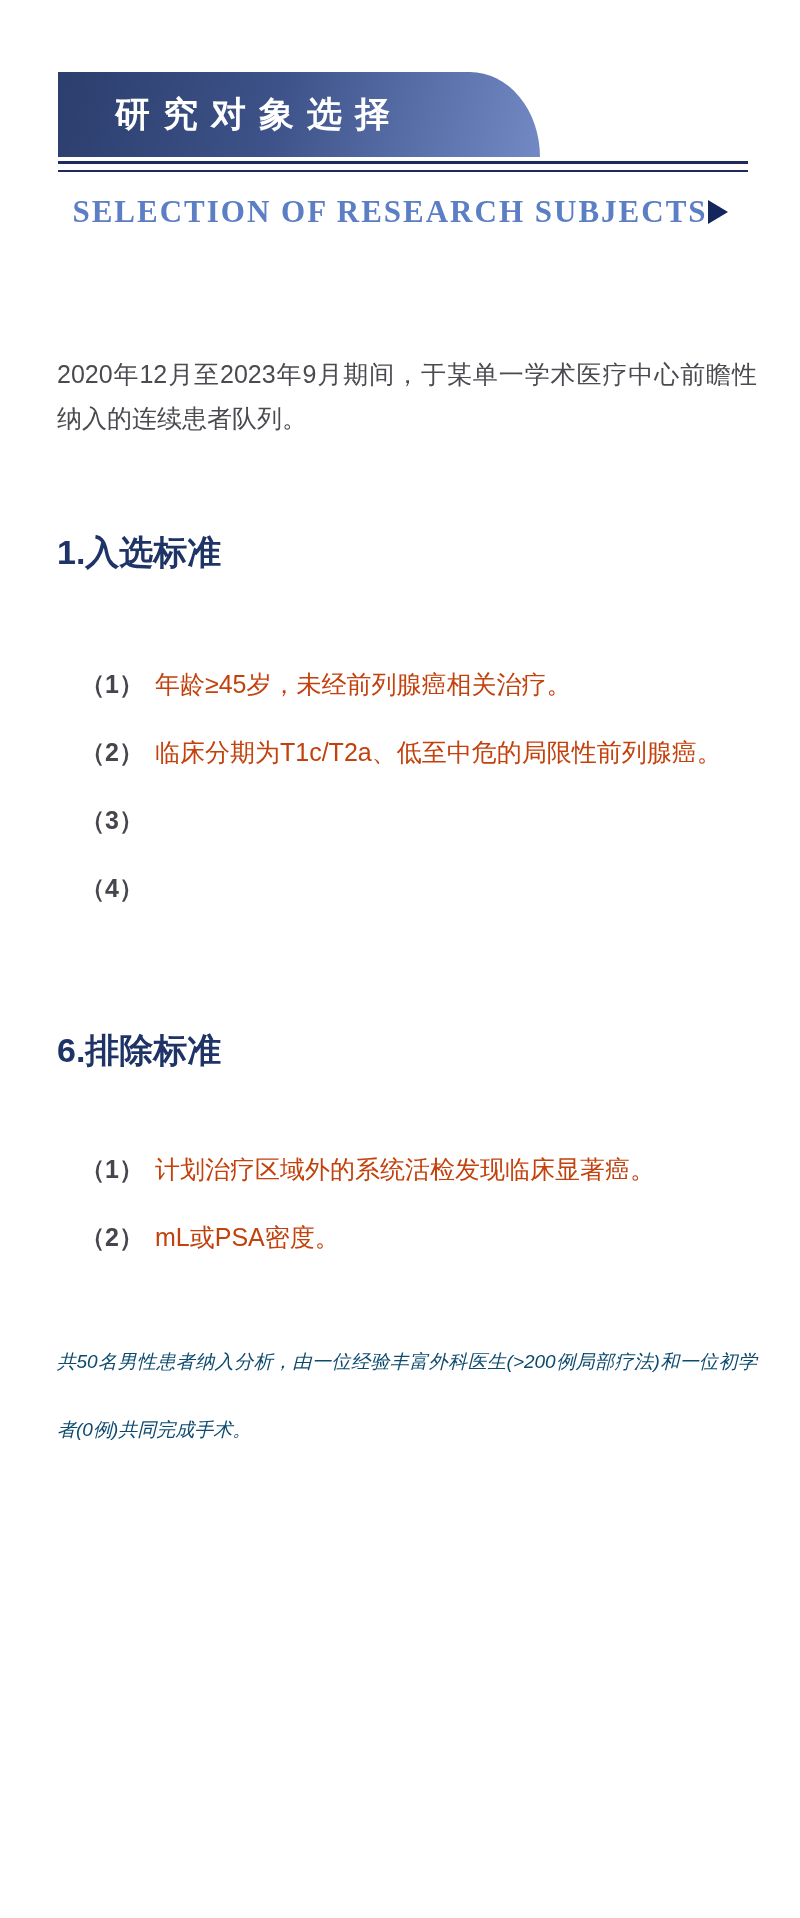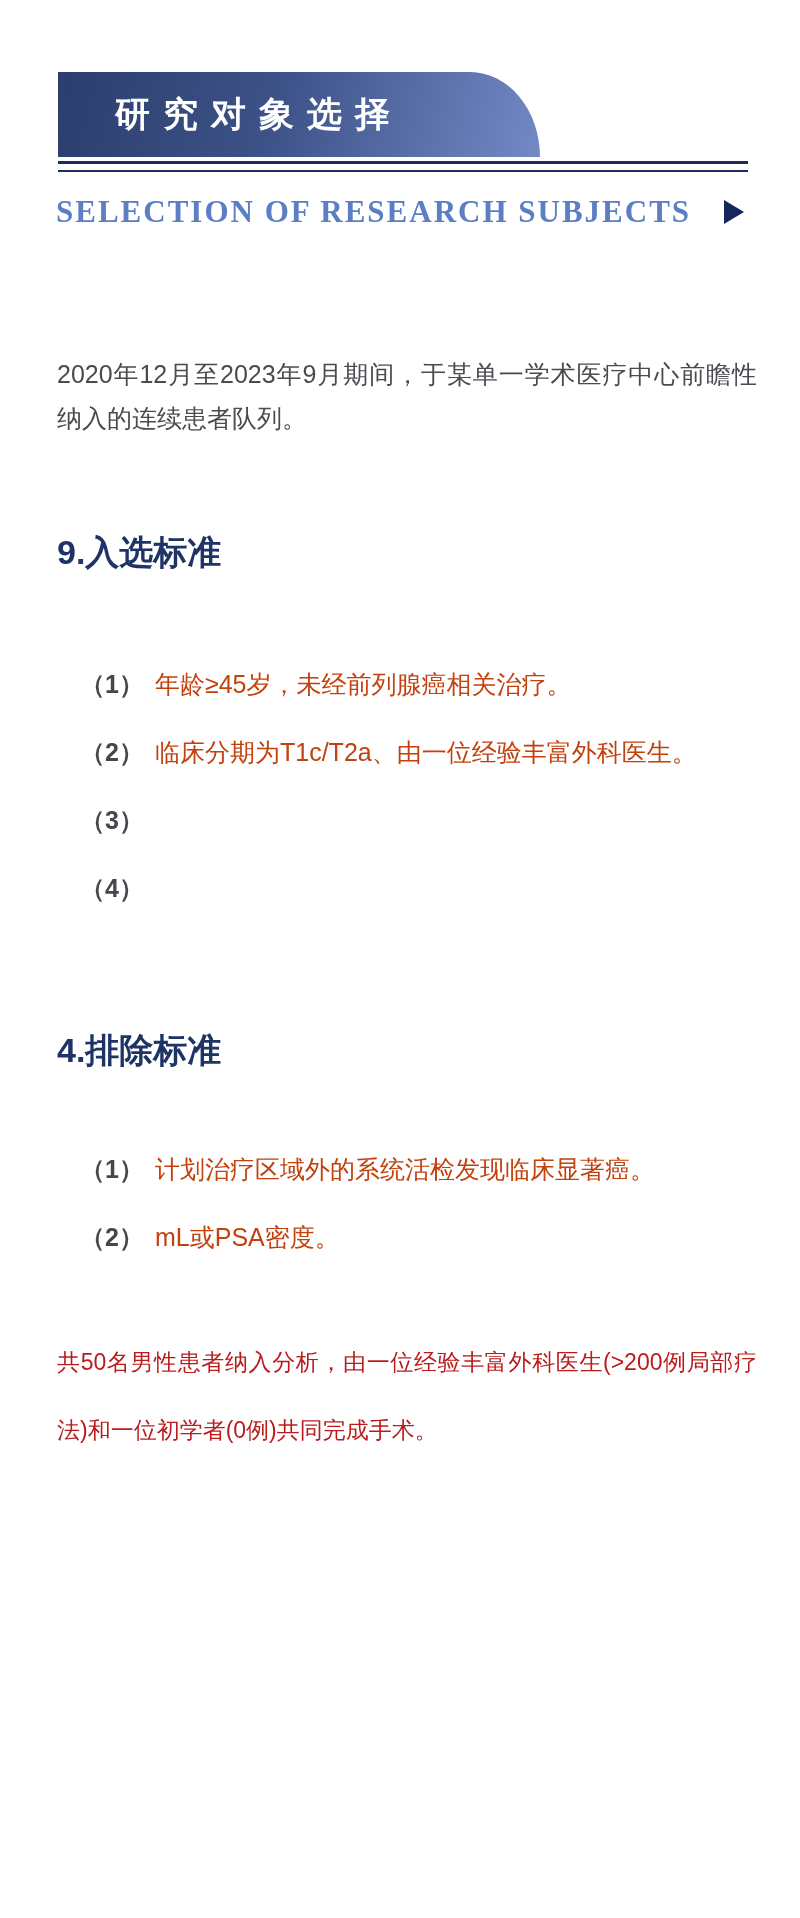--- a/index.html
+++ b/index.html
@@ -31,21 +31,21 @@
   }
   .double-rule {
     margin:4px 0 0 58px;
     width:690px; height:11px;
     border-top:3px solid #1d2c5c;
     border-bottom:2px solid #1d2c5c;
   }
   .subtitle-row {
     margin:22px 0 0 56px;
     width:692px;
-    display:flex; align-items:center; justify-content:space-between;
+    display:flex; align-items:center; justify-content:center;
   }
   .subtitle {
     font-family:"Liberation Serif","DejaVu Serif",serif;
     font-weight:700;
     font-size:31px;
     letter-spacing:2px;
     color:#5b7ec5;
     white-space:nowrap;
   }
   .arrow-right {
@@ -87,63 +87,64 @@
   }
   .item-text {
     flex:1;
     font-size:25px; line-height:68px;
     text-align:justify;
     color:#c2410c;
   }
   .final-para {
     margin:57px 0 0 57px;
     width:700px;
-    font-size:23px; line-height:68px;
+    font-size:19px; line-height:68px;
     text-align:justify;
-    color:#b91c1c;
+    color:#0c4a6e;
+    font-style:italic;
   }
 </style>
 </head>
 <body>
 
 <div class="page">
 
   <header>
     <div class="banner">
       <h1 class="banner-title">研究对象选择</h1>
     </div>
     <div class="double-rule"></div>
     <div class="subtitle-row">
       <div class="subtitle">SELECTION OF RESEARCH SUBJECTS</div>
       <div class="arrow-right"></div>
     </div>
   </header>
 
   <p class="intro">2020年12月至2023年9月期间，于某单一学术医疗中心前瞻性纳入的连续患者队列。</p>
 
-  <h2 class="sec-heading h1">9.入选标准</h2>
+  <h2 class="sec-heading h1">1.入选标准</h2>
 
   <div class="list l1">
     <div class="list-item">
       <span class="item-num">（1）</span>
       <span class="item-text">年龄≥45岁，未经前列腺癌相关治疗。</span>
     </div>
     <div class="list-item">
       <span class="item-num">（2）</span>
-      <span class="item-text">临床分期为T1c/T2a、由一位经验丰富外科医生。</span>
+      <span class="item-text">临床分期为T1c/T2a、低至中危的局限性前列腺癌。</span>
     </div>
     <div class="list-item">
       <span class="item-num">（3）</span>
     </div>
     <div class="list-item">
       <span class="item-num">（4）</span>
     </div>
   </div>
 
-  <h2 class="sec-heading h2">4.排除标准</h2>
+  <h2 class="sec-heading h2">6.排除标准</h2>
 
   <div class="list l2">
     <div class="list-item">
       <span class="item-num">（1）</span>
       <span class="item-text">计划治疗区域外的系统活检发现临床显著癌。</span>
     </div>
     <div class="list-item">
       <span class="item-num">（2）</span>
       <span class="item-text">mL或PSA密度。</span>
     </div>

